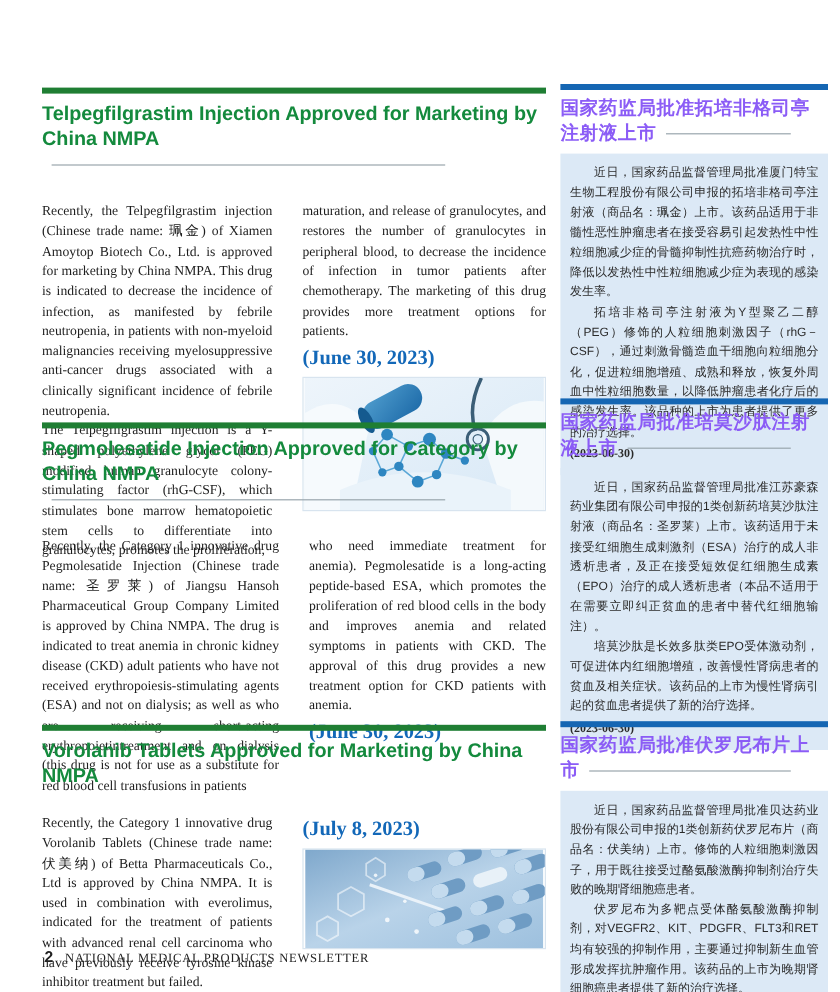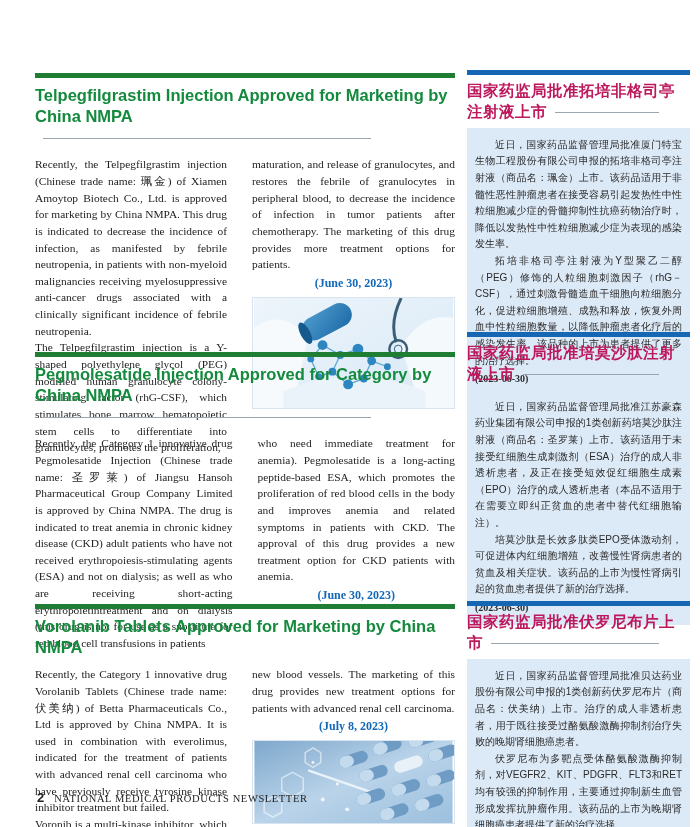--- a/index.html
+++ b/index.html
@@ -12,36 +12,36 @@
   .en-article { position:absolute; left:35px; width:420px; }
   .cn-article { position:absolute; left:467px; width:223px; }
   .bar { height:5px; width:100%; }
   .bar.green { background:#1f7e33; }
   .bar.blue  { background:#1566b3; }
   .en-title {
     font-family:"Liberation Sans", sans-serif; font-weight:bold;
     color:#148a3d; font-size:16.5px; line-height:1.28; margin:7px 0 6px 0;
   }
   .cn-title {
-    font-family:Liberation Sans, sans-serif; font-weight:bold;
-    color:#be185d; font-size:15.5px; line-height:1.35; margin:6px 0 5px 0;
+    font-family:Liberation Mono, monospace; font-weight:bold;
+    color:#8b5cf6; font-size:15.5px; line-height:1.35; margin:6px 0 5px 0;
     letter-spacing:0.5px;
   }
   .rule {
     display:inline-block; height:1px; background:#9aa6ad;
     vertical-align:middle; margin-left:8px;
   }
-  .cols { display:flex; gap:25px; margin-top:8px; }
+  .cols { display:flex; gap:25px; margin-top:20px; }
   .col { width:203px; }
   .col p {
     font-size:11.4px; line-height:1.46; text-align:justify; color:#1d1d1d;
   }
   .date-en {
-    font-size:12px; font-weight:bold; color:#1368b8;
-    text-align:center; margin-top:3px;font-family:Liberation Serif, serif;
+    font-size:17px; font-weight:bold; color:#1368b8;
+    text-align:left; margin-top:3px;font-family:Liberation Serif, serif;
   }
   .cn-box {
     background:#dce9f6; padding:9px 8px 8px 8px; margin-top:4px;
   }
   .cn-box p {
     font-size:10px; line-height:1.66; text-align:justify;
     text-indent:2em; color:#2a2a2a;
     font-family:"Liberation Sans", sans-serif;
   }
   .date-cn {
@@ -68,21 +68,21 @@
 
   <div class="en-article" style="top:73px;">
     <div class="bar green"></div>
     <h2 class="en-title"><span>Telpegfilgrastim Injection Approved for Marketing by China NMPA</span><span class="rule" style="width:328px;"></span></h2>
     <div class="cols">
       <div class="col">
         <p>Recently, the Telpegfilgrastim injection (Chinese trade name: 珮金) of Xiamen Amoytop Biotech Co., Ltd. is approved for marketing by China NMPA. This drug is indicated to decrease the incidence of infection, as manifested by febrile neutropenia, in patients with non-myeloid malignancies receiving myelosuppressive anti-cancer drugs associated with a clinically significant incidence of febrile neutropenia.</p>
         <p>The Telpegfilgrastim injection is a Y-shaped polyethylene glycol (PEG) modified human granulocyte colony-stimulating factor (rhG-CSF), which stimulates bone marrow hematopoietic stem cells to differentiate into granulocytes, promotes the proliferation,</p>
       </div>
       <div class="col">
-        <p>maturation, and release of granulocytes, and restores the febrile of granulocytes in peripheral blood, to decrease the incidence of infection in tumor patients after chemotherapy. The marketing of this drug provides more treatment options for patients.</p>
+        <p>maturation, and release of granulocytes, and restores the number of granulocytes in peripheral blood, to decrease the incidence of infection in tumor patients after chemotherapy. The marketing of this drug provides more treatment options for patients.</p>
         <div class="date-en">(June 30, 2023)</div>
         <svg class="photo" width="203" height="112" viewBox="0 0 203 112">
           <defs>
             <linearGradient id="ph1bg" x1="0" y1="0" x2="1" y2="1">
               <stop offset="0" stop-color="#eef5fb"></stop>
                 <stop offset="1" stop-color="#d7e8f6"></stop>
             </linearGradient>
             <linearGradient id="cap1" x1="0" y1="0" x2="1" y2="1">
               <stop offset="0" stop-color="#4e9ccd"></stop>
                 <stop offset="1" stop-color="#1d6aa8"></stop>
@@ -165,21 +165,20 @@
 
   <div class="en-article" style="top:604px;">
     <div class="bar green"></div>
     <h2 class="en-title"><span>Vorolanib Tablets Approved for Marketing by China NMPA</span></h2>
     <div class="cols">
       <div class="col">
         <p>Recently, the Category 1 innovative drug Vorolanib Tablets (Chinese trade name: 伏美纳) of Betta Pharmaceuticals Co., Ltd is approved by China NMPA. It is used in combination with everolimus, indicated for the treatment of patients with advanced renal cell carcinoma who have previously receive tyrosine kinase inhibitor treatment but failed.</p>
         <p>Voronib is a multi-kinase inhibitor, which has strong inhibitory effects on VEGFR2, KIT, PDGFR, FLT3 and RET, and exerts anti-tumor effect mainly by inhibiting the formation of</p>
       </div>
       <div class="col">
-        <p>new blood vessels. The marketing of this drug provides new treatment options for patients with advanced renal cell carcinoma.</p>
         <div class="date-en">(July 8, 2023)</div>
         <svg class="photo" width="203" height="84" viewBox="0 0 203 84">
           <defs>
             <linearGradient id="ph2bg" x1="0" y1="0" x2="1" y2="1">
               <stop offset="0" stop-color="#7fa8cc"></stop>
                 <stop offset="0.5" stop-color="#b9d3e9"></stop>
                 <stop offset="1" stop-color="#9dc0de"></stop>
             </linearGradient>
           </defs>
           <rect width="203" height="84" fill="url(#ph2bg)"></rect>
@@ -224,21 +223,21 @@
           </g>
         </svg>
       </div>
     </div>
   </div>
 
   <div class="cn-article" style="top:601px;">
     <div class="bar blue"></div>
     <h2 class="cn-title"><span>国家药监局批准伏罗尼布片上市</span><span class="rule" style="width:168px;"></span></h2>
     <div class="cn-box">
-      <p>近日，国家药品监督管理局批准贝达药业股份有限公司申报的1类创新药伏罗尼布片（商品名：伏美纳）上市。治疗的成人非透析患者，用于既往接受过酪氨酸激酶抑制剂治疗失败的晚期肾细胞癌患者。</p>
+      <p>近日，国家药品监督管理局批准贝达药业股份有限公司申报的1类创新药伏罗尼布片（商品名：伏美纳）上市。修饰的人粒细胞刺激因子，用于既往接受过酪氨酸激酶抑制剂治疗失败的晚期肾细胞癌患者。</p>
       <p>伏罗尼布为多靶点受体酪氨酸激酶抑制剂，对VEGFR2、KIT、PDGFR、FLT3和RET均有较强的抑制作用，主要通过抑制新生血管形成发挥抗肿瘤作用。该药品的上市为晚期肾细胞癌患者提供了新的治疗选择。</p>
 
     </div>
   </div>
 
   <div class="footer">
     <span class="page-num">2</span>
     <span class="footer-label">NATIONAL MEDICAL PRODUCTS NEWSLETTER</span>
   </div>
 

